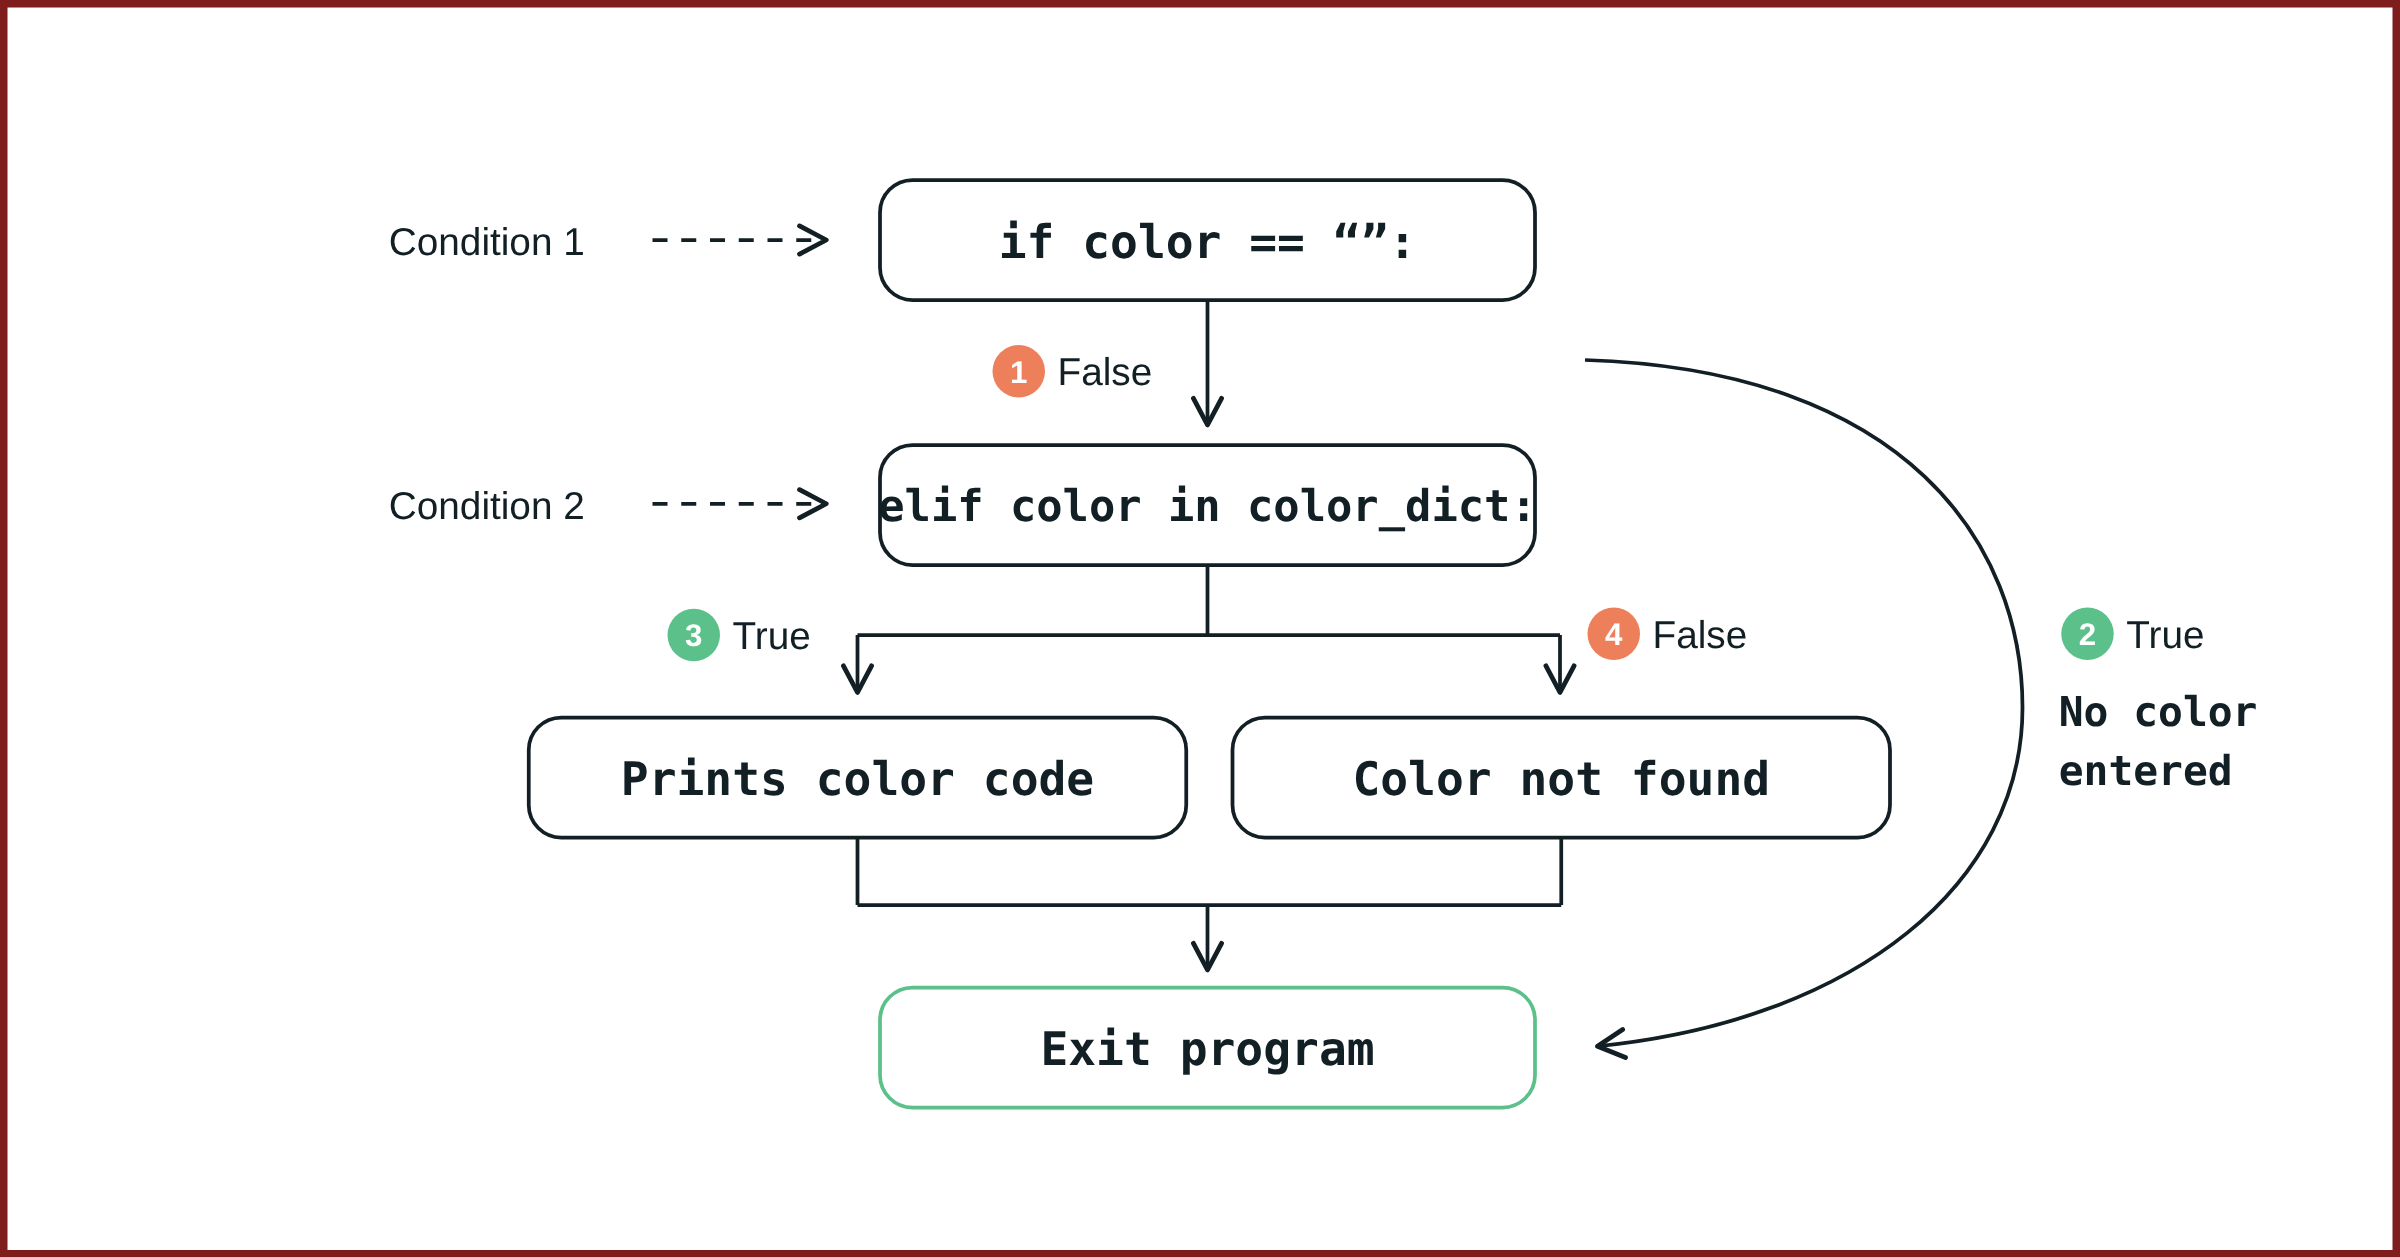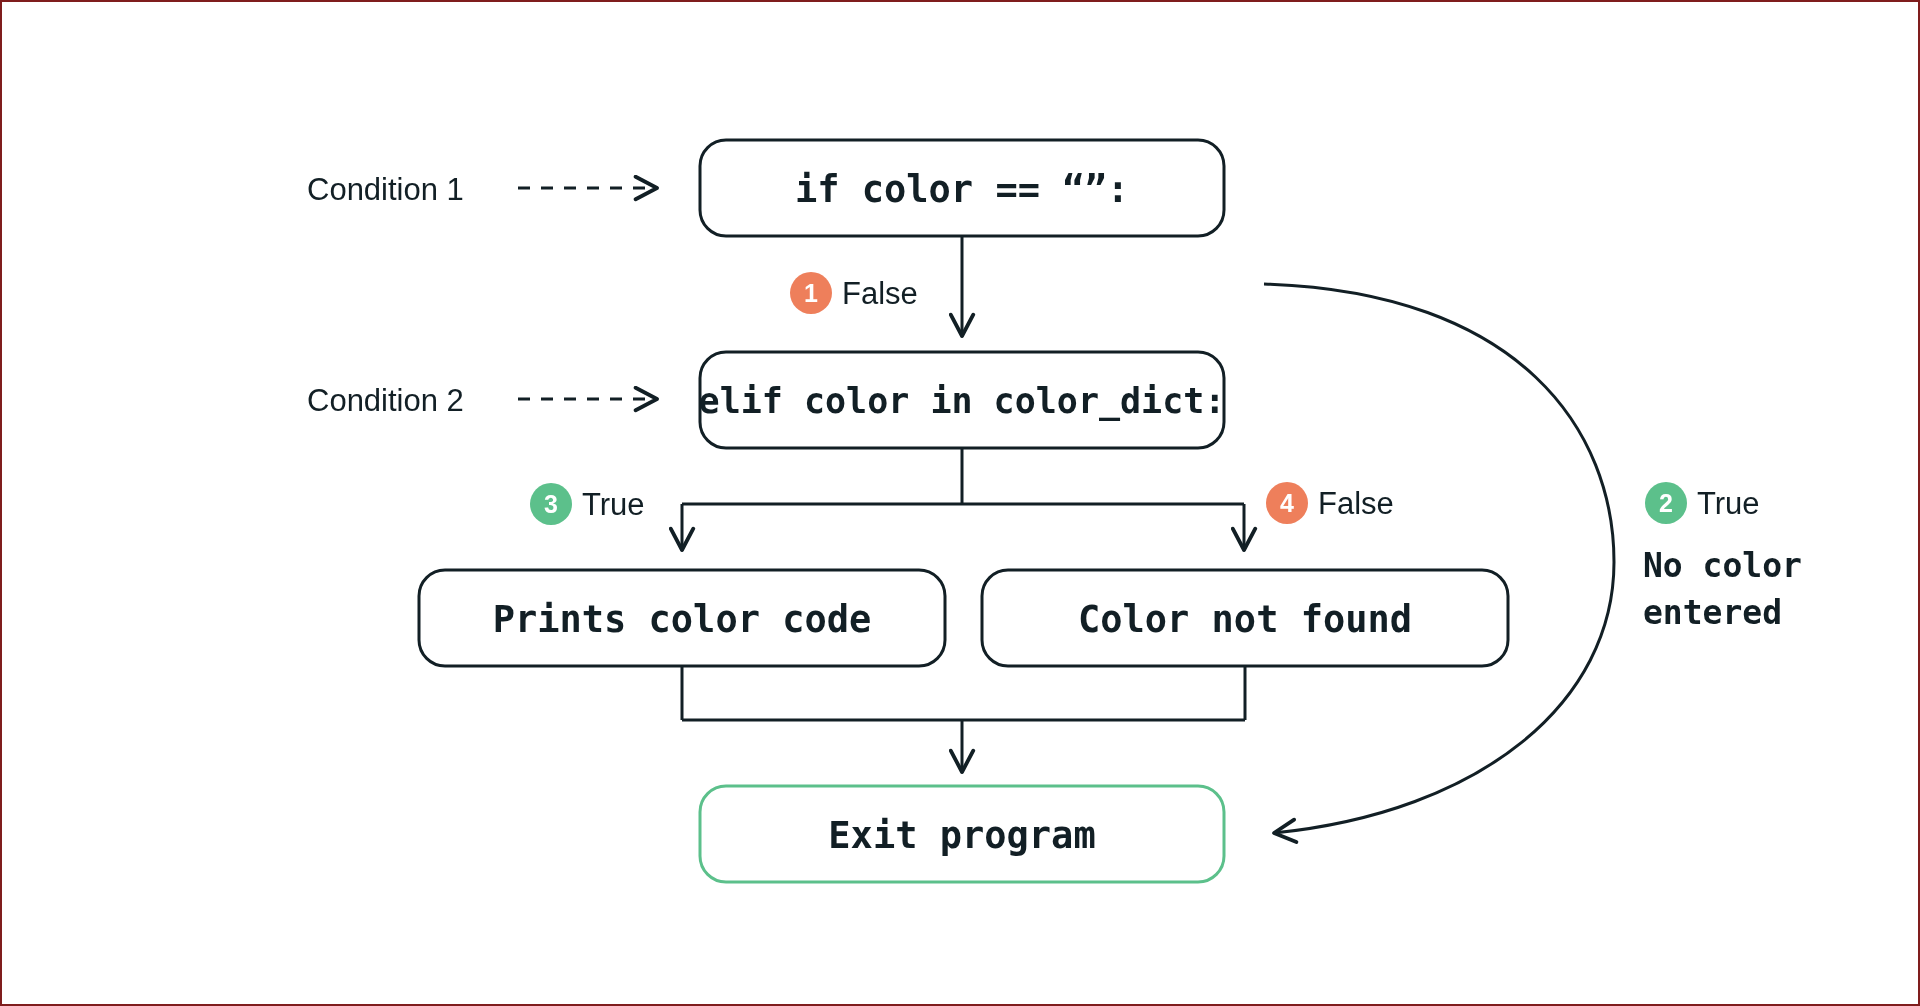--- a/index.html
+++ b/index.html
@@ -12,21 +12,21 @@
     height: 1006px;
     font-family: "DejaVu Sans", sans-serif;
     overflow: hidden;
   }
   #canvas {
     position: relative;
     width: 1920px;
     height: 1006px;
     background: #ffffff;
     box-sizing: border-box;
-    border: 2px solid #7f1d1d;
+    border: 6px solid #7f1d1d;
   }
   #flow {
     position: absolute;
     left: 0;
     top: 0;
     width: 1920px;
     height: 1006px;
   }
   
   .mono-box-text {

